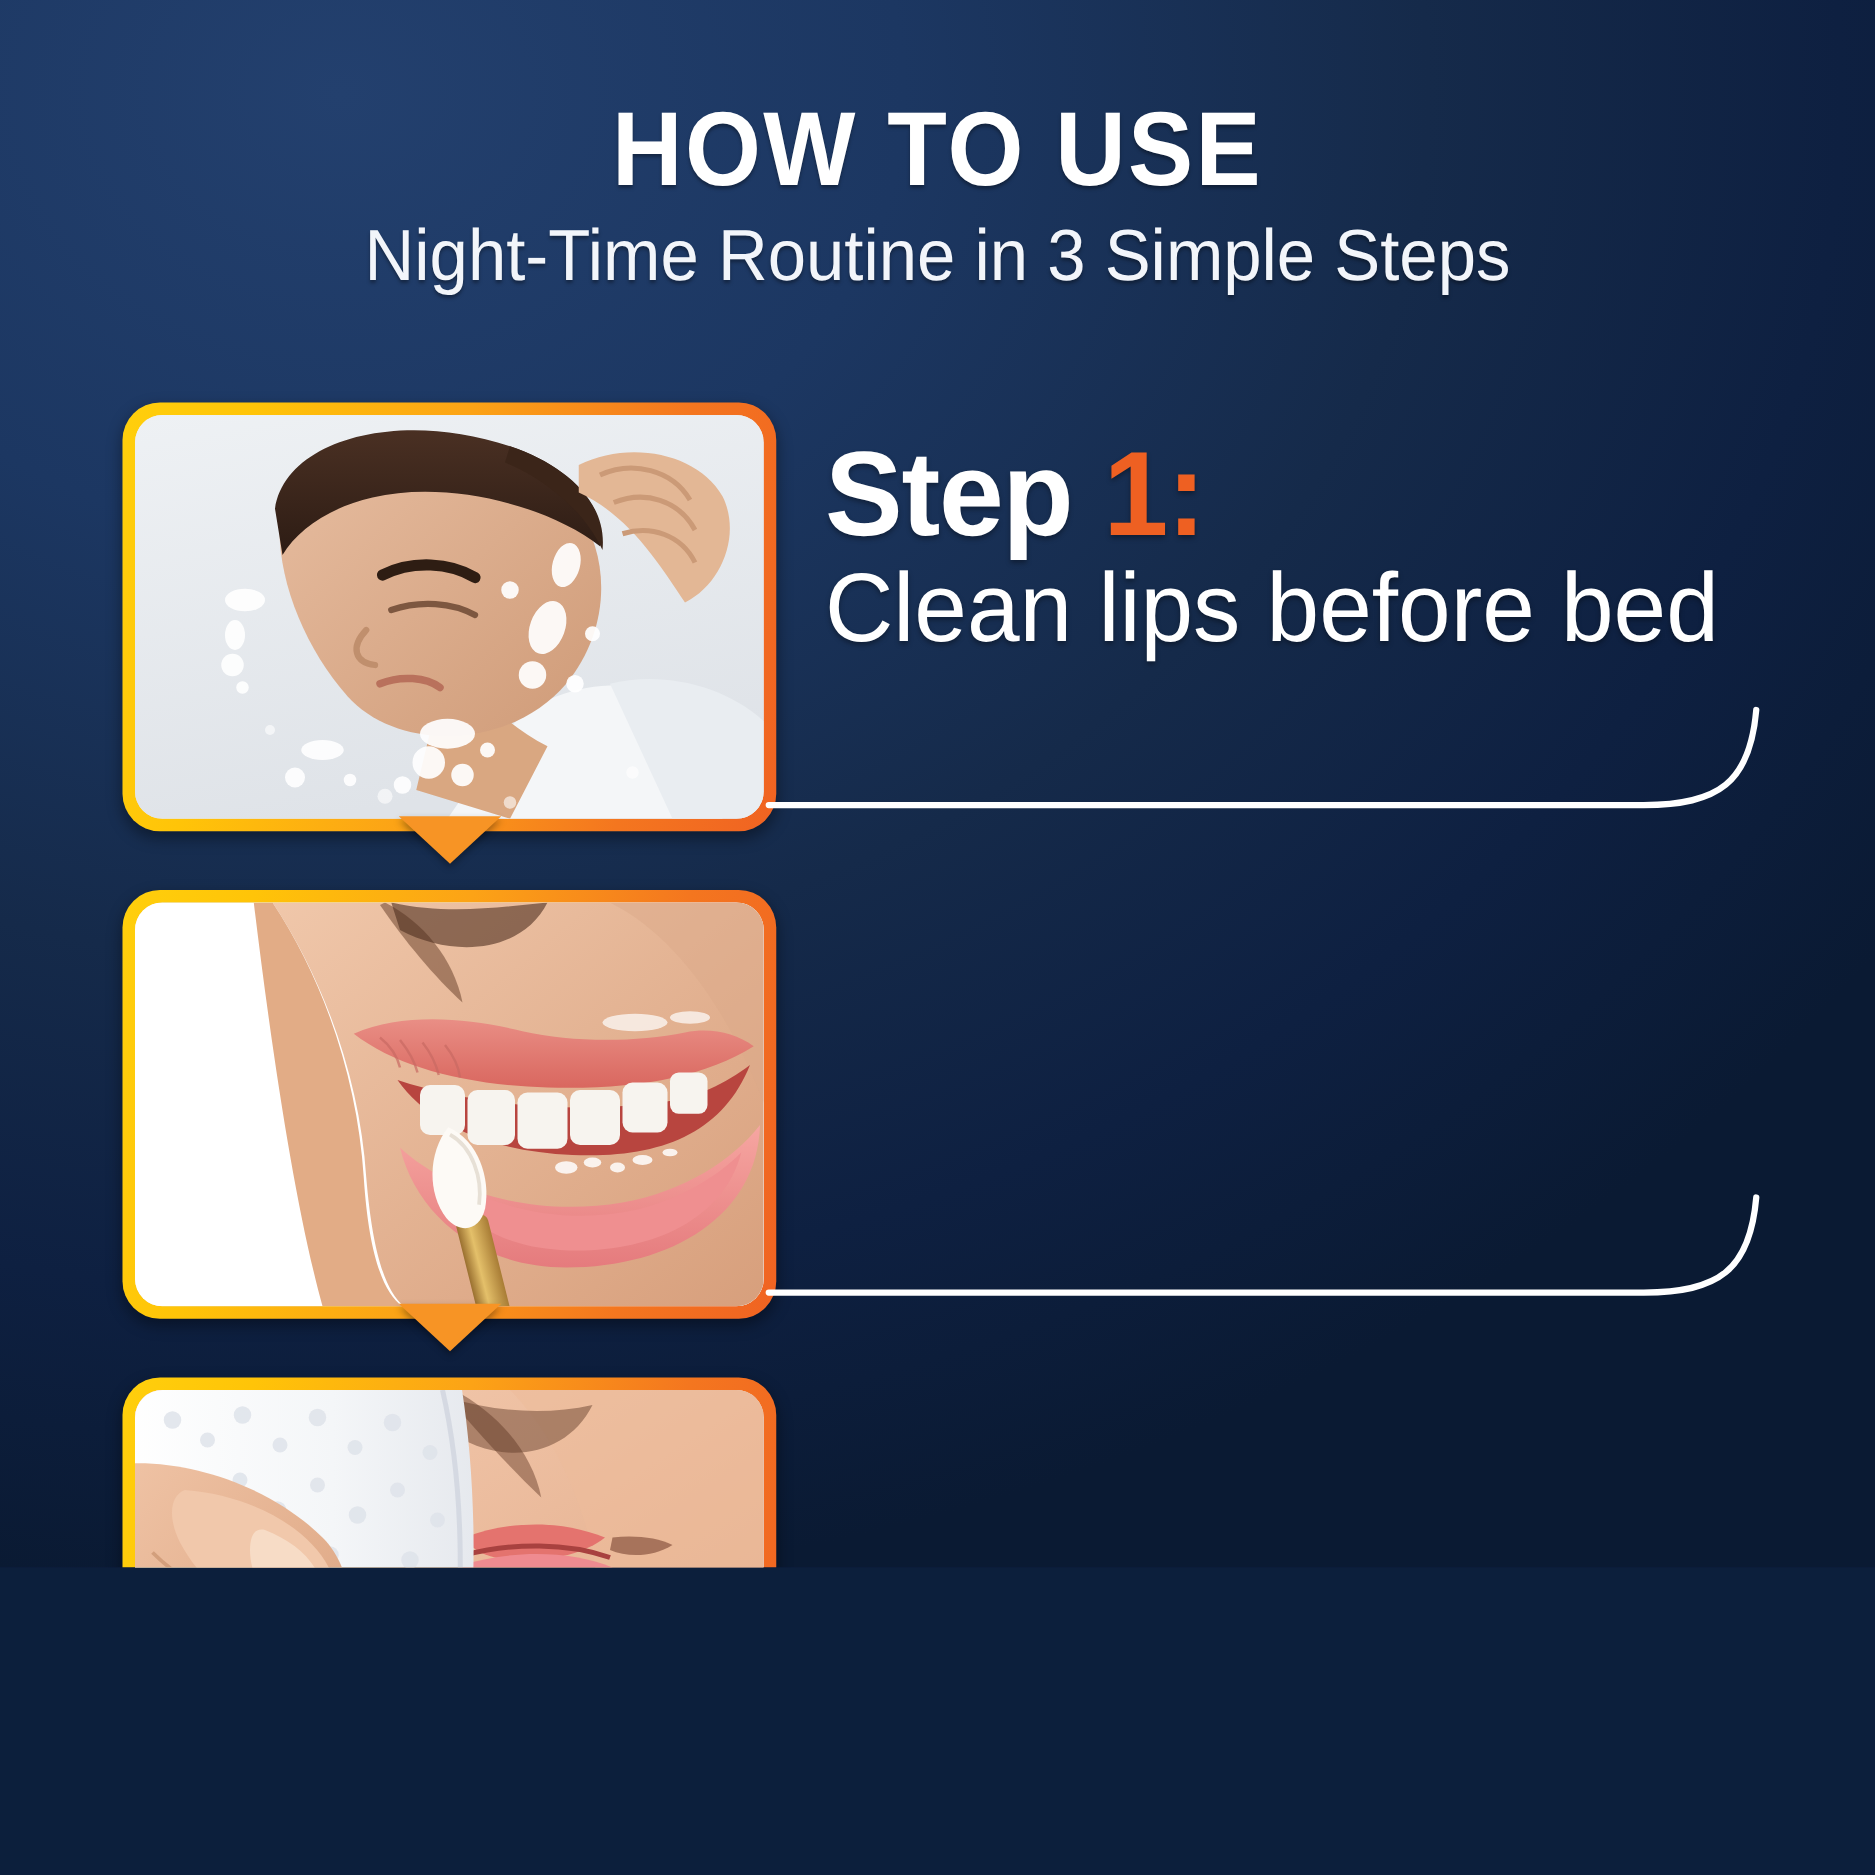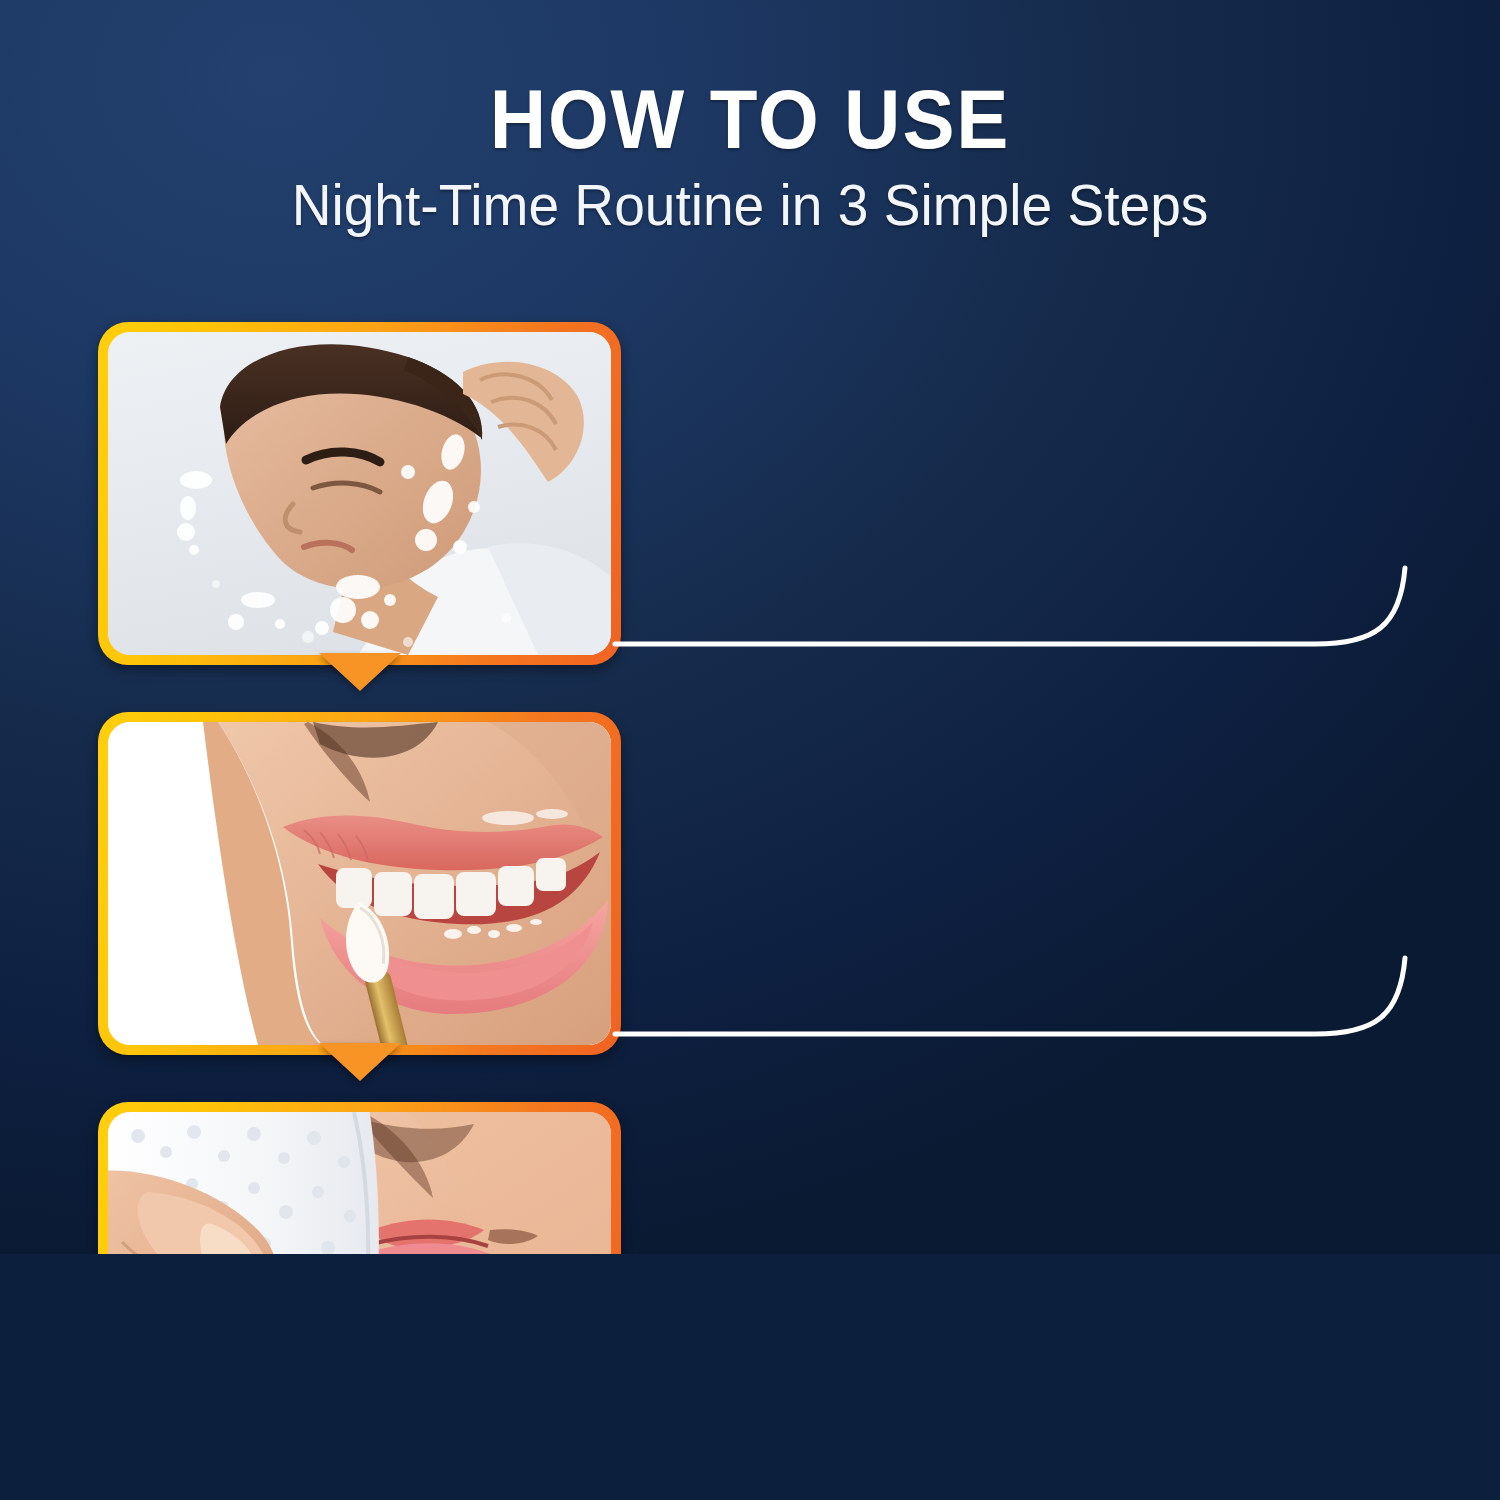--- a/index.html
+++ b/index.html
@@ -222,20 +222,27 @@
               <circle cx="200" cy="305" r="6"></circle>
               <circle cx="300" cy="310" r="5"></circle>
               <circle cx="398" cy="286" r="5"></circle>
               <circle cx="108" cy="252" r="4"></circle>
             </g>
           </svg>
         </div>
         <div class="card-arrow"></div>
       </div>
 
+      <div class="step-text">
+        <div class="step-head">
+          <span>Step</span>
+          <span class="step-num">1:</span>
+        </div>
+        <div class="step-desc">Clean lips before bed</div>
+      </div>
 
       <div class="underline-wrap">
         <svg width="810" height="120" viewBox="0 0 810 120" fill="none">
           <path d="M0 76 L700 76 C760 76 785 58 790 0" stroke="#ffffff" stroke-width="5" fill="none" stroke-linecap="round"></path>
         </svg>
       </div>
     </div>
 
     <div class="step-row">
 

